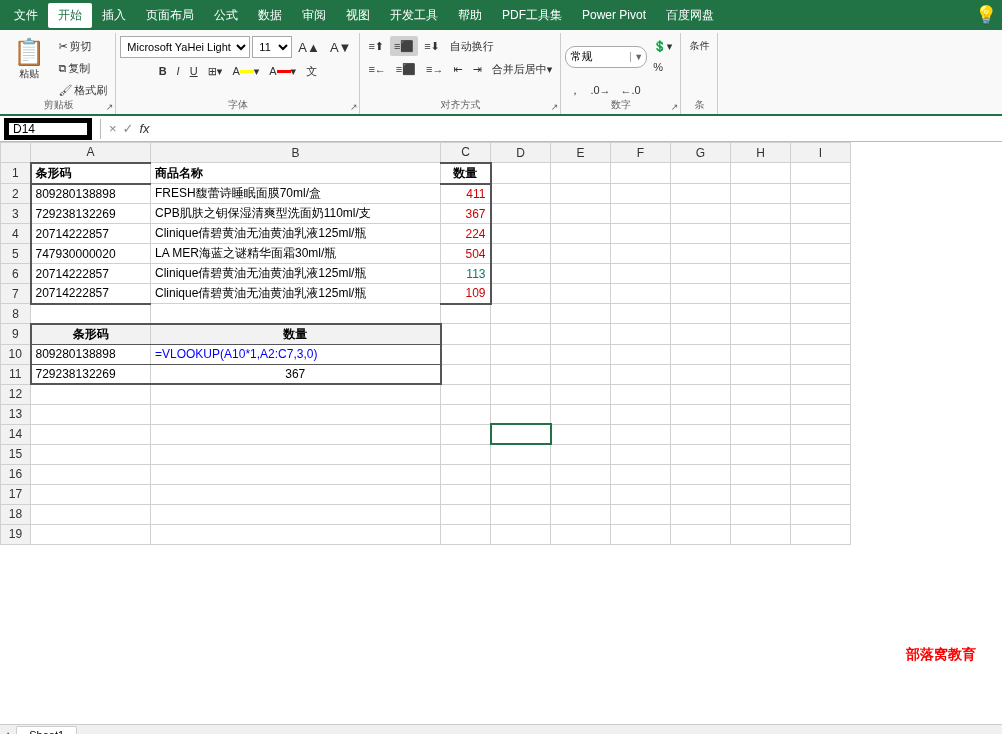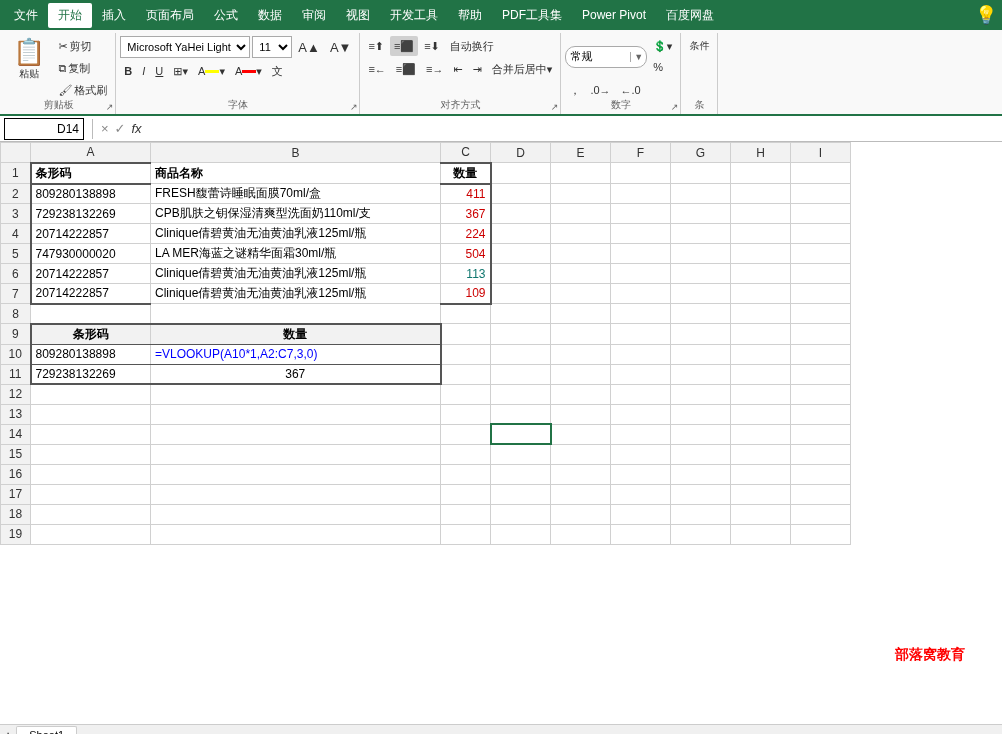--- a/index.html
+++ b/index.html
@@ -47,25 +47,25 @@
       display: flex;
       align-items: center;
       height: 26px;
       border-bottom: 1px solid #bbb;
       background: #fff;
       padding: 0 4px;
       gap: 4px;
     }
 
     .cell-ref-box {
-      width: 80px;
+      width: 88px;
       height: 22px;
-      border: 1px solid #000000;
+      border: 5px solid #000000;
       font-size: 12px;
-      text-align: right;
+      text-align: left;
       padding: 0 4px;
     }
 
     .formula-divider {
       width: 1px;
       height: 20px;
       background: #bbb;
       margin: 0 4px;
     }
 
@@ -125,21 +125,21 @@
       height: 20px;
       font-size: 12px;
       white-space: nowrap;
       overflow: hidden;
       color: #000;
     }
 
     .watermark {
       position: absolute;
       bottom: 60px;
-      right: 37px;
+      right: 26px;
       color: red;
       font-size: 14px;
       font-weight: bold;
     }
 
     .r-btn {
       background: none;
       border: 1px solid transparent;
       border-radius: 2px;
       padding: 1px 3px;
@@ -279,21 +279,21 @@
           <span>🖌</span>
           <span style="margin-left:2px;">格式刷</span>
         </button>
       </div>
     </div>
     <div class="sec-label">剪贴板</div>
     <span class="expand-icon">↗</span>
   </div>
 
   <div class="section-wrap">
-    <div style="display:flex; flex-direction:column; gap:3px;">
+    <div style="display:flex; flex-direction:column; gap:3px;align-items:center;">
       <div style="display:flex; align-items:center; gap:2px;">
         <select class="font-select">
           <option>Microsoft YaHei Light</option>
         </select>
         <select class="font-size-select">
           <option>11</option>
         </select>
         <button class="r-btn" style="font-size:13px;">A▲</button>
         <button class="r-btn" style="font-size:13px;">A▼</button>
       </div>

